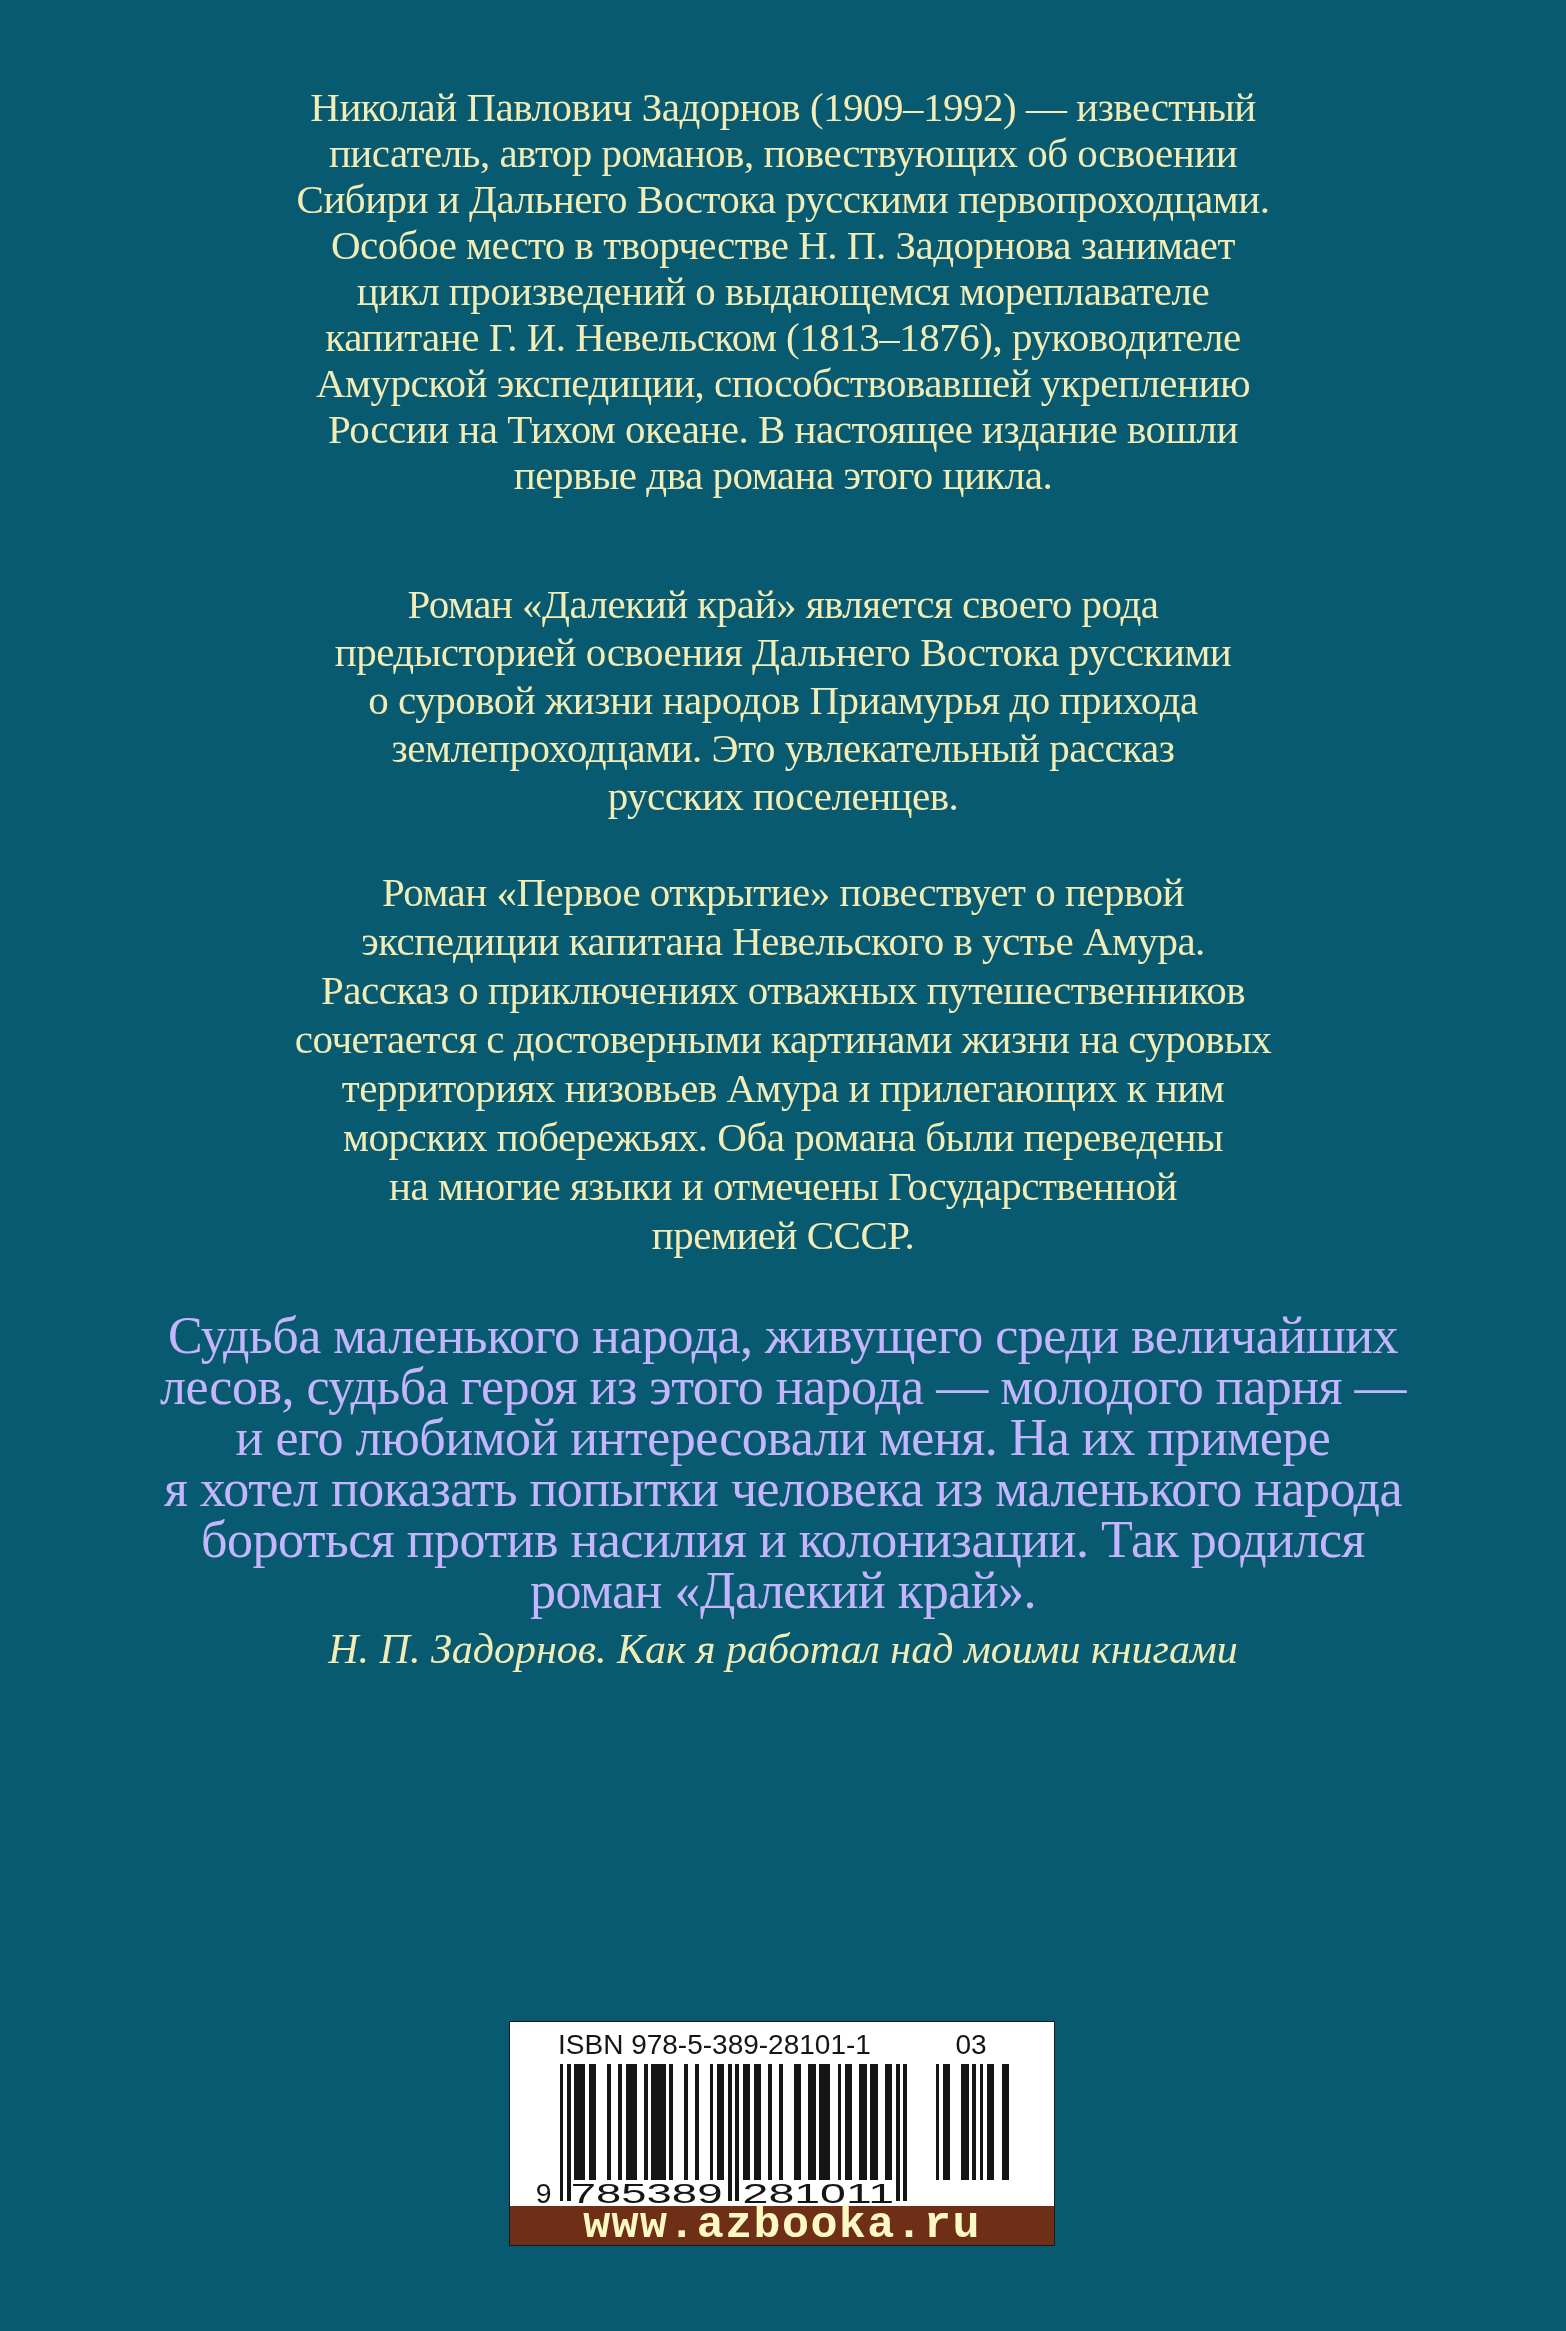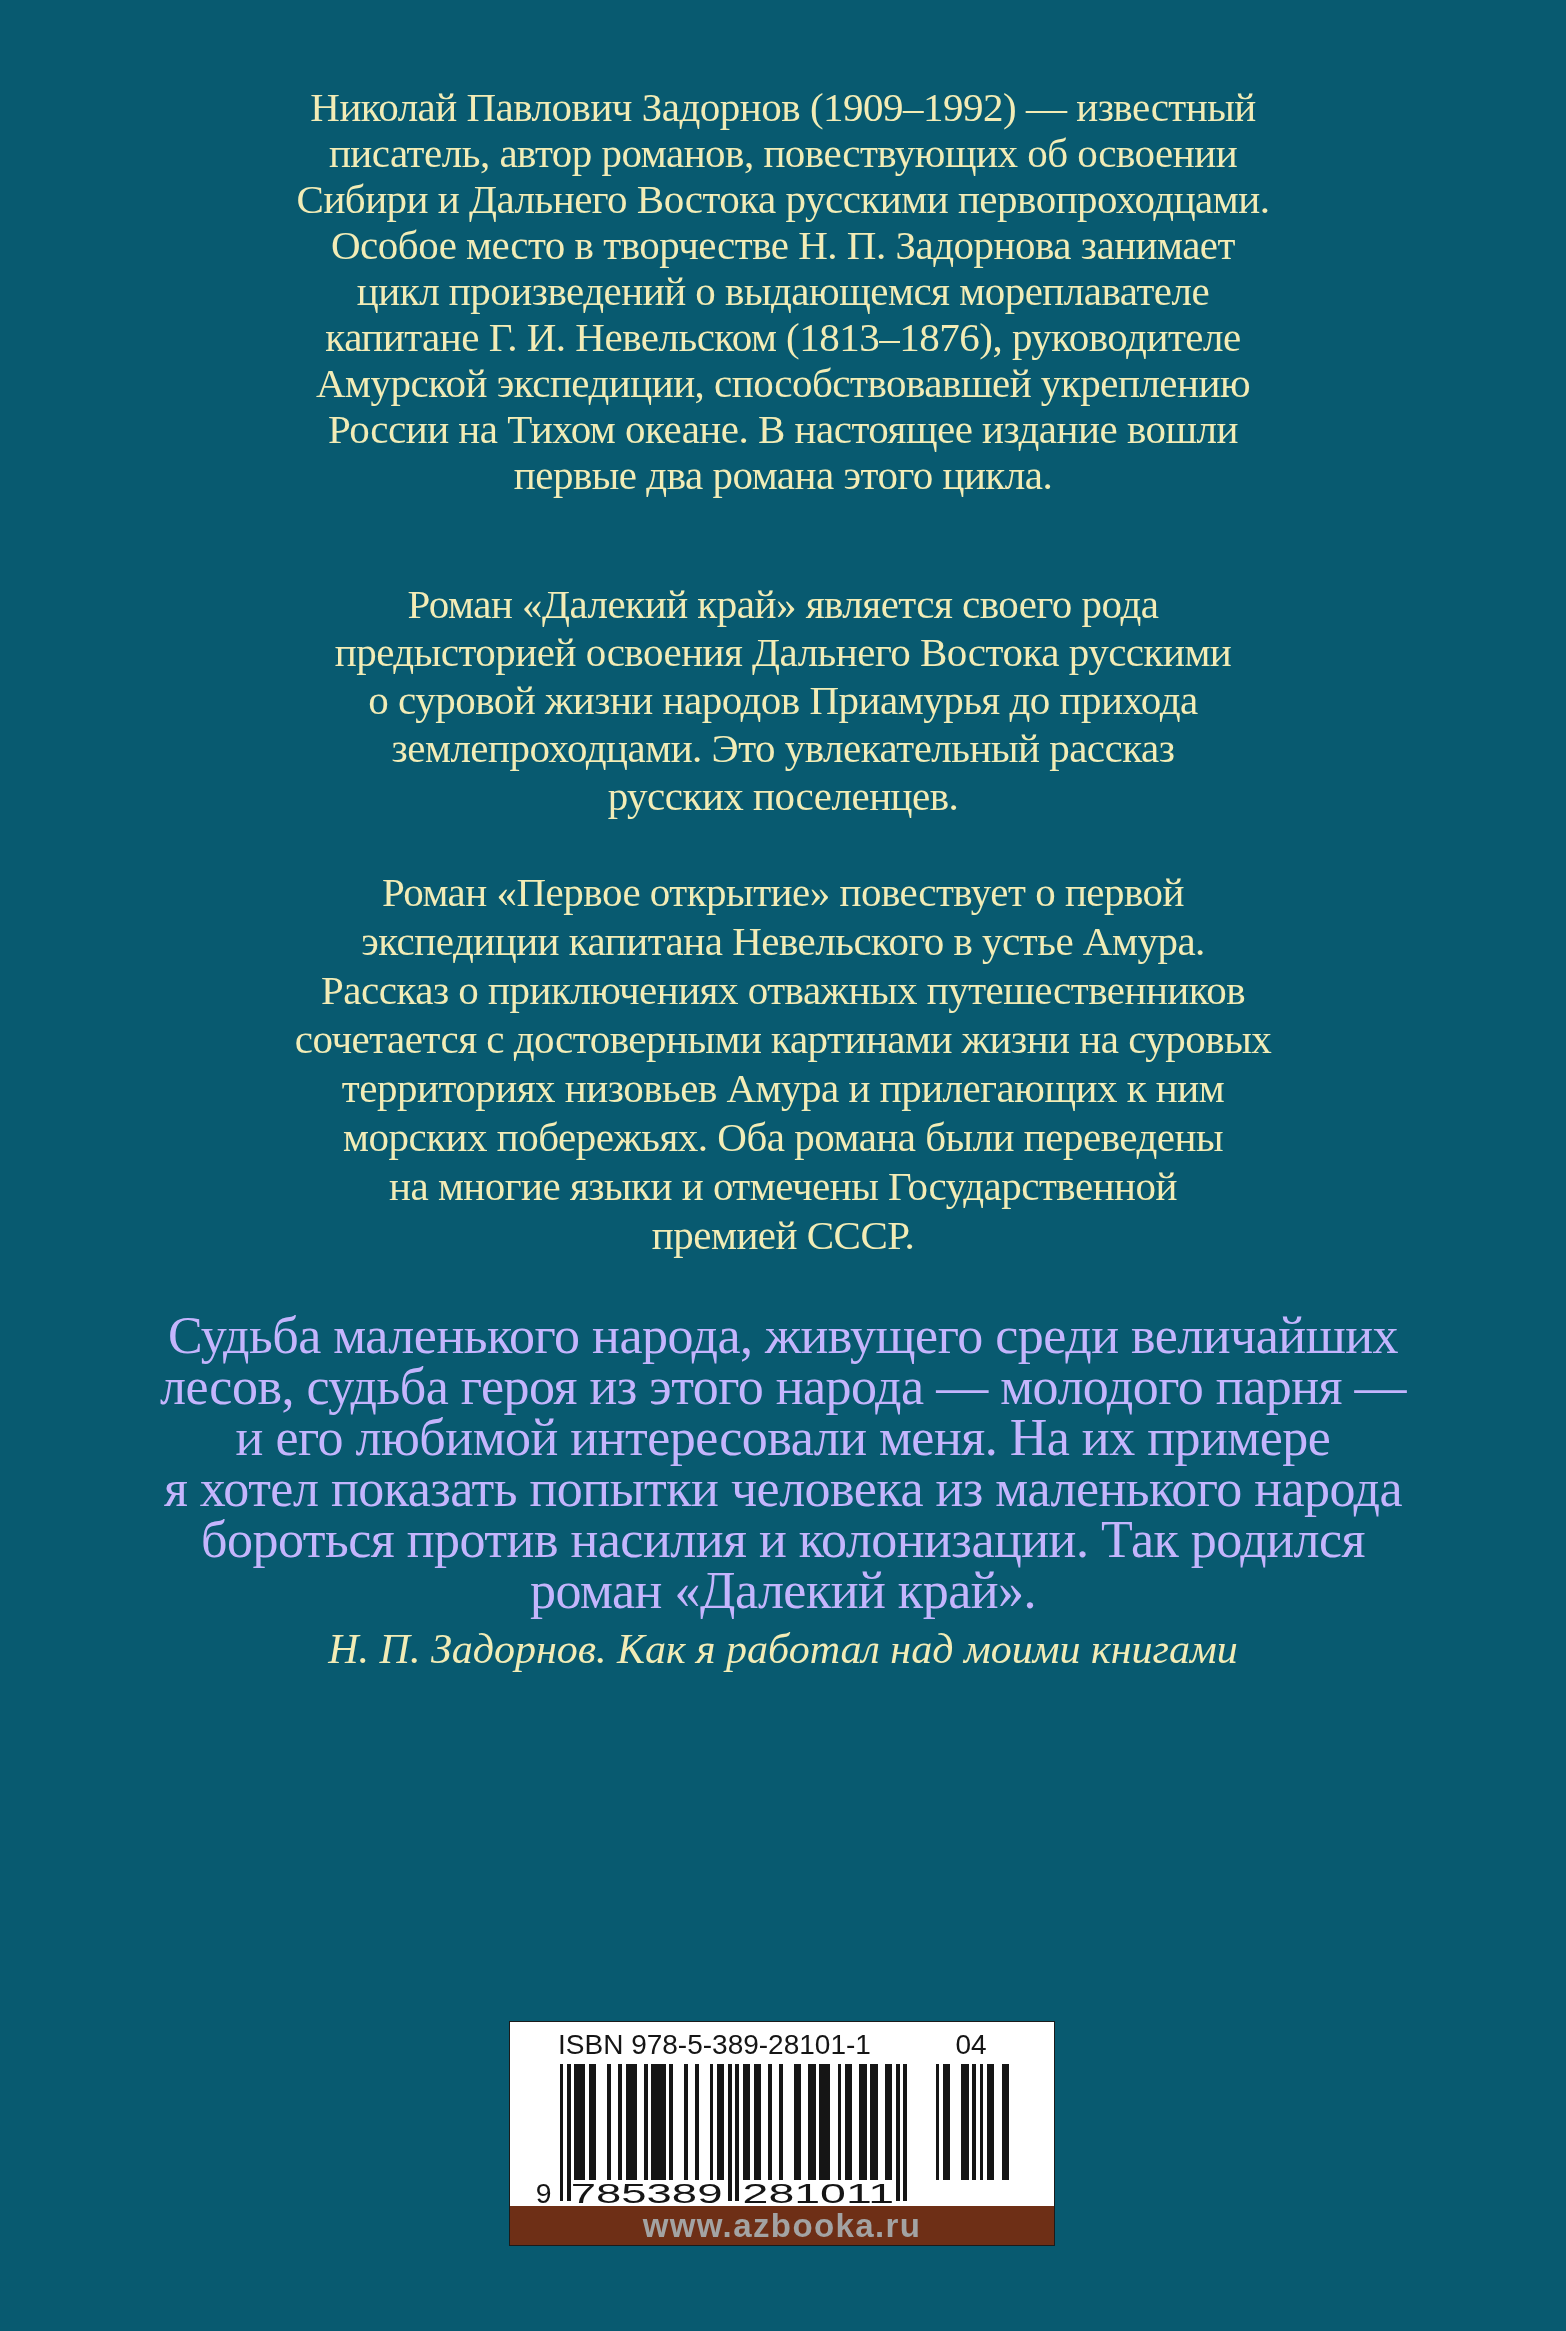--- a/index.html
+++ b/index.html
@@ -63,25 +63,25 @@
   .website-bar {
     position: absolute;
     left: 0; right: 0; bottom: 0;
     height: 39px;
     background: #6E2F16;
     display: flex;
     align-items: center;
     justify-content: center;
   }
   .website-bar span {
-    font-family: Liberation Sans, sans-serif;
+    font-family: Liberation Mono, monospace;
     font-weight: bold;
-    font-size: 33px;
+    font-size: 45px;
     letter-spacing: 1.4px;
-    color: #a3a3a3;
+    color: #fef9c3;
   }
 </style>
 </head>
 <body>
 
 <div>
 
   <div class="text-column">
 
     <div class="para p1">
@@ -124,21 +124,21 @@
       <div class="line">роман «Далекий край».</div>
     </div>
 
     <div class="attribution">Н. П. Задорнов. Как я работал над моими книгами</div>
 
   </div>
 
   <div class="barcode-panel">
     <div class="isbn-row">
       <span class="isbn-number">ISBN 978-5-389-28101-1</span>
-      <span class="addon-label">04</span>
+      <span class="addon-label">03</span>
     </div>
     <svg id="ean13-svg" class="ean-main" width="381" height="143" viewBox="0 0 417 156" shape-rendering="crispEdges">
         <rect x="37" y="0" width="4" height="150"></rect>
         <rect x="45" y="0" width="4" height="150"></rect>
         <rect x="53" y="0" width="12" height="127"></rect>
         <rect x="69" y="0" width="8" height="127"></rect>
         <rect x="89" y="0" width="4" height="127"></rect>
         <rect x="101" y="0" width="4" height="127"></rect>
         <rect x="109" y="0" width="12" height="127"></rect>
         <rect x="129" y="0" width="4" height="127"></rect>

